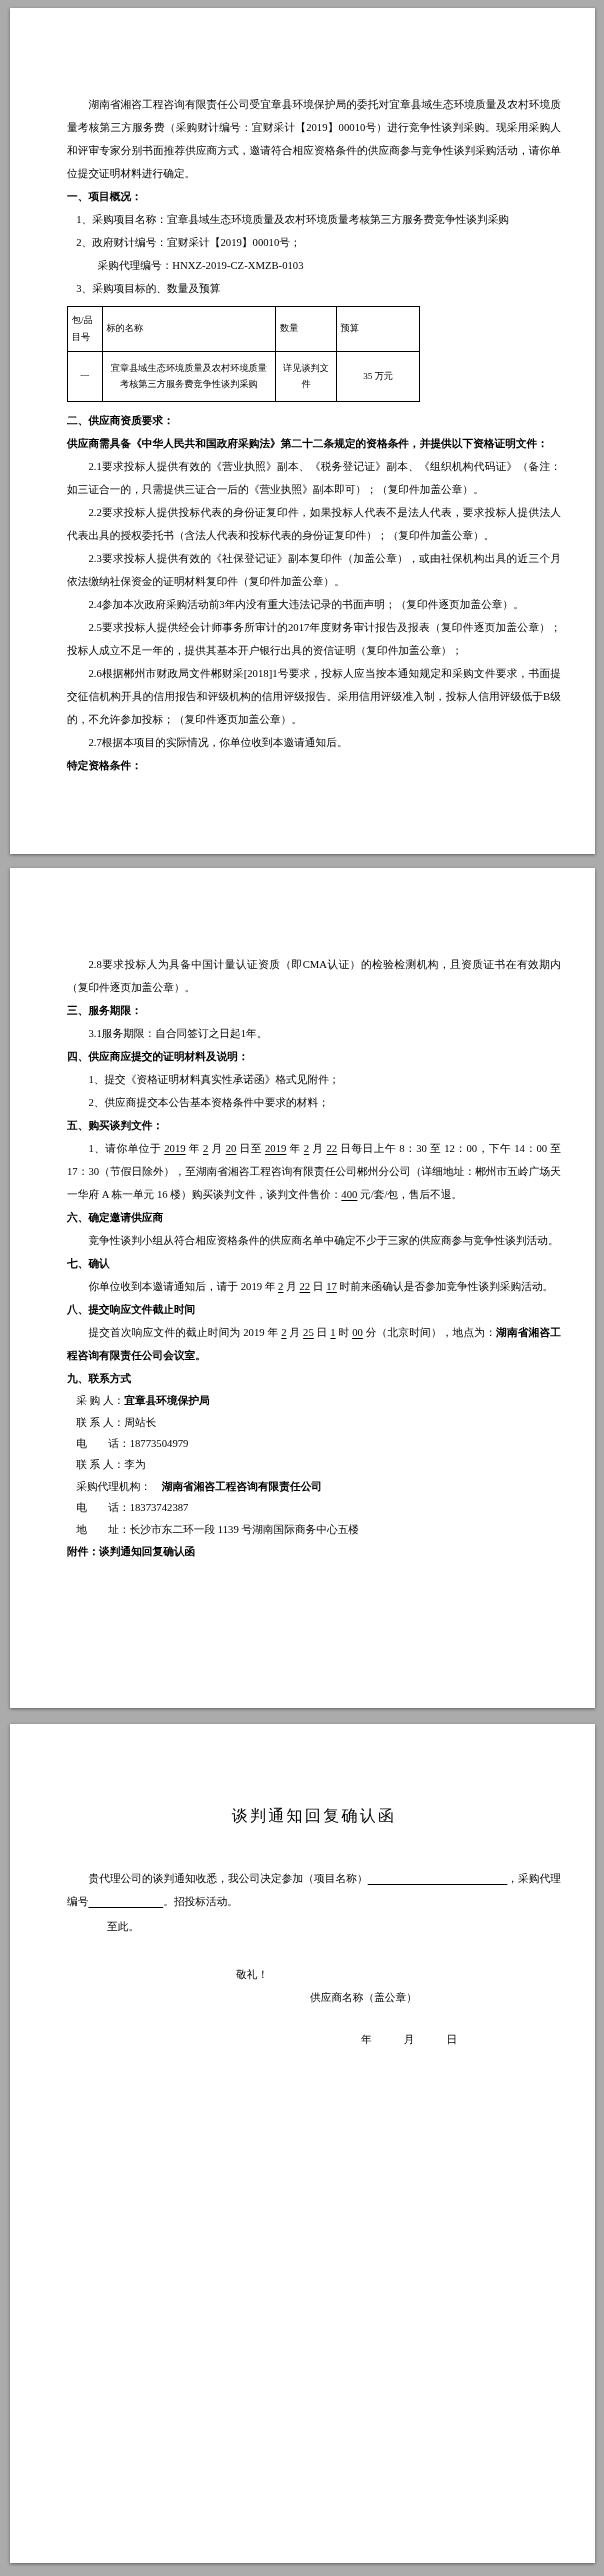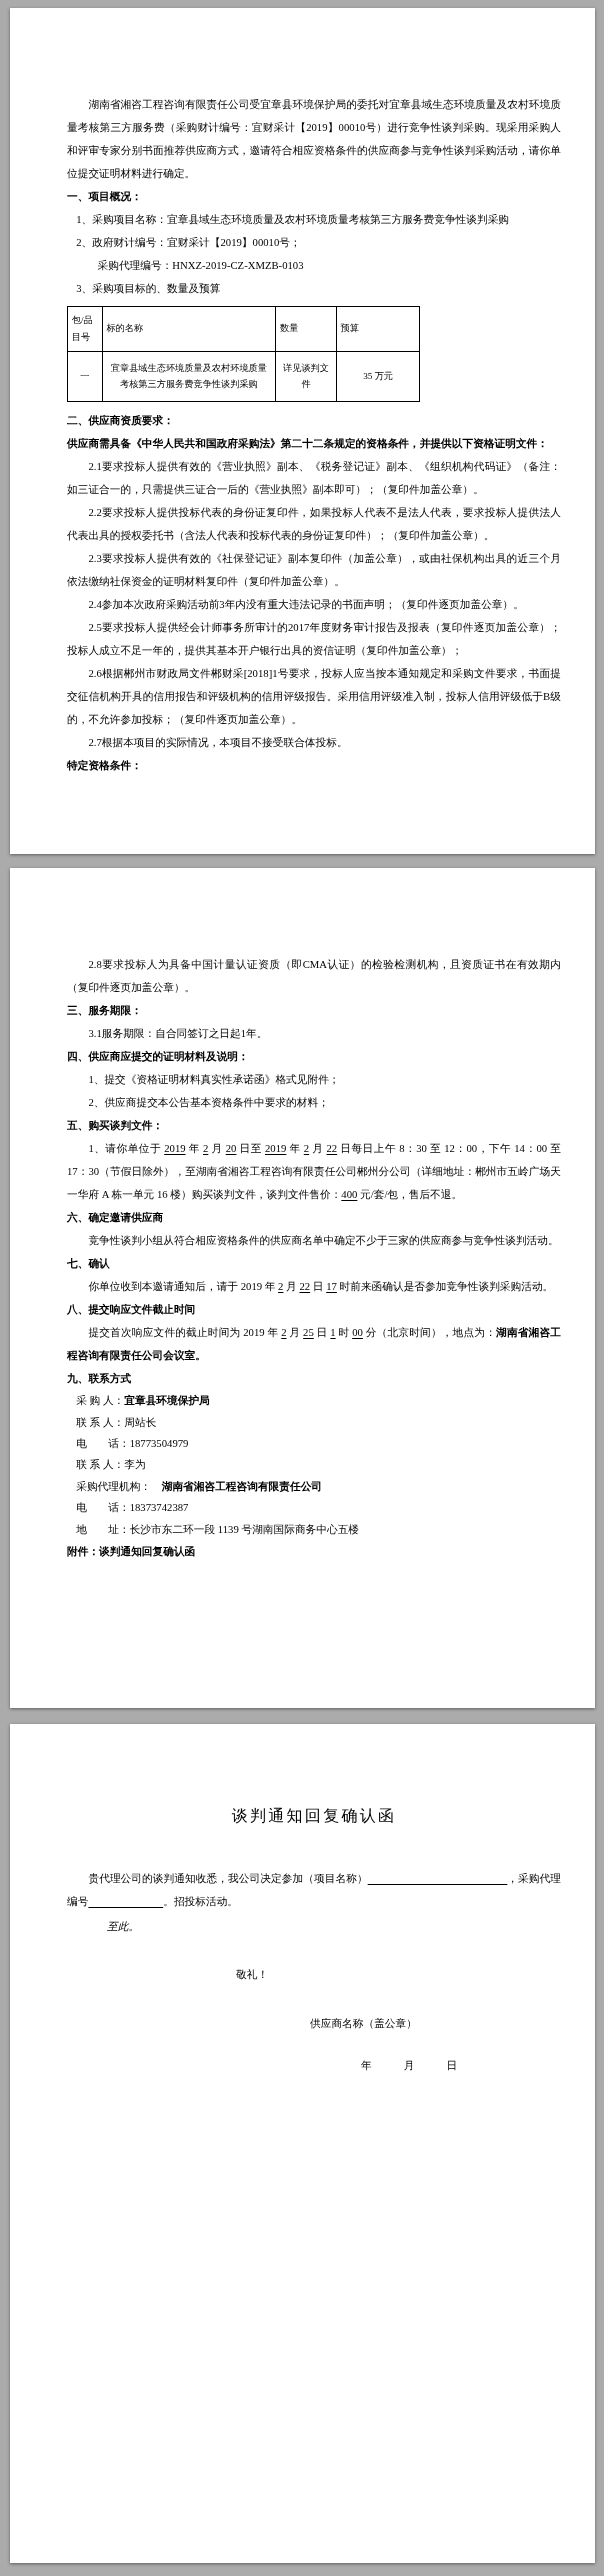--- a/index.html
+++ b/index.html
@@ -31,23 +31,23 @@
   table{border-collapse:collapse;margin:6.1px 0 7.6px 0;font-size:9.2px;table-layout:fixed;width:351px;}
   th,td{border:0.8px solid #000;font-weight:normal;padding:2.3px 3.8px;vertical-align:middle;word-break:break-all;}
   th{text-align:left;height:40px;line-height:17px;}
   td{text-align:center;height:44px;line-height:15.3px;}
   .c-no{width:26px;}
   .c-name{width:165px;}
   .c-qty{width:52px;}
   .c-bud{width:75px;}
   .contact{line-height:21.4px;}
   .p3title{font-size:16px;line-height:23px;font-weight:normal;text-align:center;letter-spacing:2.3px;margin-bottom:40px;}
-  .closing1{padding-left:40px;margin-top:1.5px;font-style:italic;}
+  .closing1{padding-left:40px;margin-top:1.5px;}
   .closing2{padding-left:169px;margin-top:25px;}
-  .signer{padding-left:243px;margin-top:26px;}
+  .signer{padding-left:243px;}
   .dateline{padding-left:294px;margin-top:19px;}
 </style>
 </head>
 <body>
 
 <div class="page page1">
   <p class="ind">湖南省湘咨工程咨询有限责任公司受宜章县环境保护局的委托对宜章县域生态环境质量及农村环境质量考核第三方服务费（采购财计编号：宜财采计【2019】00010号）进行竞争性谈判采购。现采用采购人和评审专家分别书面推荐供应商方式，邀请符合相应资格条件的供应商参与竞争性谈判采购活动，请你单位提交证明材料进行确定。</p>
 
   <p class="h">一、项目概况：</p>
   <p class="li">1、采购项目名称：宜章县域生态环境质量及农村环境质量考核第三方服务费竞争性谈判采购</p>
@@ -73,21 +73,21 @@
     </table>
 
   <p class="h">二、供应商资质要求：</p>
   <p class="h">供应商需具备《中华人民共和国政府采购法》第二十二条规定的资格条件，并提供以下资格证明文件：</p>
   <p class="ind">2.1要求投标人提供有效的《营业执照》副本、《税务登记证》副本、《组织机构代码证》（备注：如三证合一的，只需提供三证合一后的《营业执照》副本即可）；（复印件加盖公章）。</p>
   <p class="ind">2.2要求投标人提供投标代表的身份证复印件，如果投标人代表不是法人代表，要求投标人提供法人代表出具的授权委托书（含法人代表和投标代表的身份证复印件）；（复印件加盖公章）。</p>
   <p class="ind">2.3要求投标人提供有效的《社保登记证》副本复印件（加盖公章），或由社保机构出具的近三个月依法缴纳社保资金的证明材料复印件（复印件加盖公章）。</p>
   <p class="ind">2.4参加本次政府采购活动前3年内没有重大违法记录的书面声明；（复印件逐页加盖公章）。</p>
   <p class="ind">2.5要求投标人提供经会计师事务所审计的2017年度财务审计报告及报表（复印件逐页加盖公章）；投标人成立不足一年的，提供其基本开户银行出具的资信证明（复印件加盖公章）；</p>
   <p class="ind">2.6根据郴州市财政局文件郴财采[2018]1号要求，投标人应当按本通知规定和采购文件要求，书面提交征信机构开具的信用报告和评级机构的信用评级报告。采用信用评级准入制，投标人信用评级低于B级的，不允许参加投标；（复印件逐页加盖公章）。</p>
-  <p class="ind">2.7根据本项目的实际情况，本项目不接受联合体投标。</p>
+  <p class="ind">2.7根据本项目的实际情况，你单位收到本邀请通知后。</p>
   <p class="h">特定资格条件：</p>
 </div>
 
 <div class="page page2">
   <p class="ind">2.8要求投标人为具备中国计量认证资质（即CMA认证）的检验检测机构，且资质证书在有效期内（复印件逐页加盖公章）。</p>
 
   <p class="h">三、服务期限：</p>
   <p class="ind">3.1服务期限：自合同签订之日起1年。</p>
 
   <p class="h">四、供应商应提交的证明材料及说明：</p>

